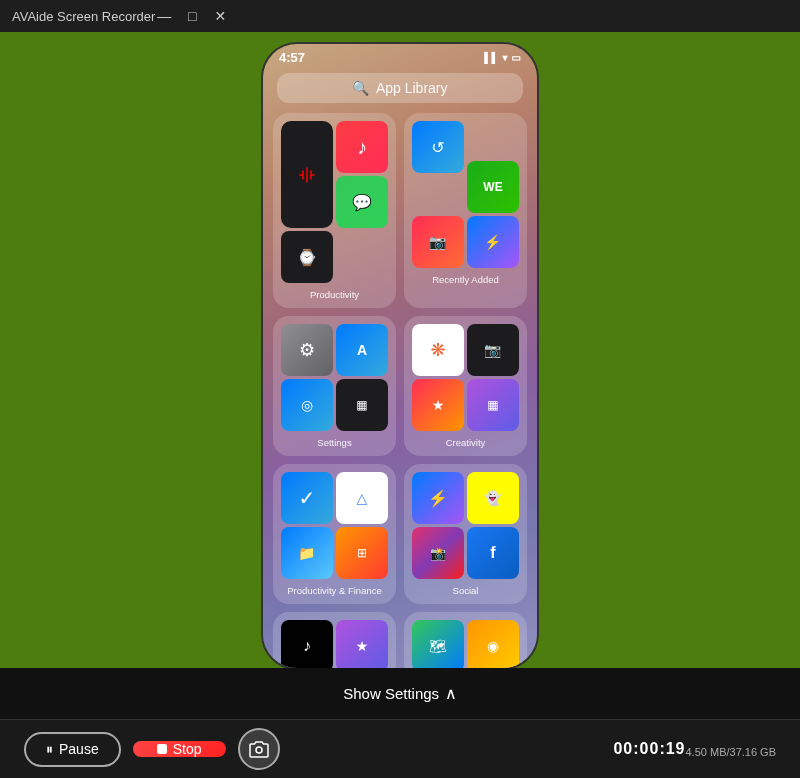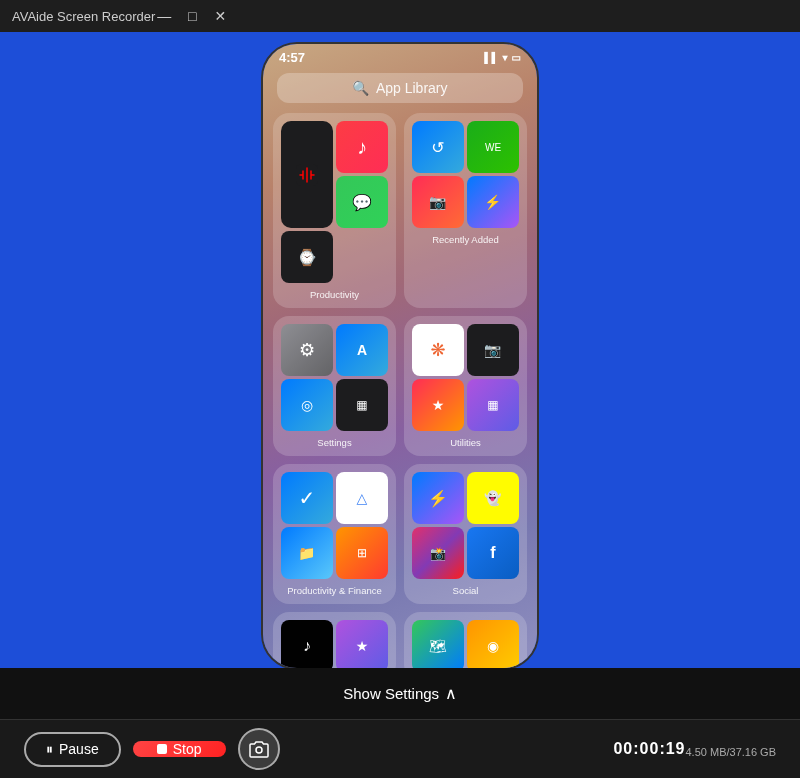--- a/index.html
+++ b/index.html
@@ -39,21 +39,21 @@
       align-items: center;
       justify-content: center;
     }
 
     
     .main-area {
       display: flex;
       flex-direction: column;
       align-items: center;
       justify-content: flex-start;
-      background: #1d4ed8;
+      background: #4d7c0f;
       height: calc(778px - 32px);
       position: relative;
     }
 
     
     .phone-frame {
       width: 278px;
       height: 628px;
       border-radius: 36px;
       overflow: hidden;
@@ -336,21 +336,21 @@
               <div class="mini-app app-music" style="color:#fff;font-size:20px;">♪</div>
               <div class="mini-app app-messages" style="color:#fff;font-size:16px;">💬</div>
               <div class="mini-app app-watch" style="color:#fff;font-size:16px;">⌚</div>
             </div>
             <span class="folder-label">Productivity</span>
           </div>
 
           <div class="folder-cell">
             <div class="mini-grid">
               <div class="mini-app app-transfer" style="color:#fff;font-size:16px;">↺</div>
-              <div class="mini-app app-we" style="color:#fff;font-size:10px;font-weight:normal;">WE</div>
+              <div class="mini-app app-we" style="color:#fff;font-size:12px;font-weight:bold;margin-top:40px;">WE</div>
               <div class="mini-app app-inshot" style="color:#fff;font-size:14px;">📷</div>
               <div class="mini-app" style="background:linear-gradient(135deg,#007aff,#a855f7);color:#fff;font-size:14px;border-radius:8px;">⚡</div>
             </div>
             <span class="folder-label">Recently Added</span>
           </div>
         </div>
 
         <div class="folder-row">
 
           <div class="folder-cell">
@@ -363,21 +363,21 @@
             <span class="folder-label">Settings</span>
           </div>
 
           <div class="folder-cell">
             <div class="mini-grid">
               <div class="mini-app" style="background:#fff;color:#e63;font-size:18px;border-radius:8px;">❋</div>
               <div class="mini-app app-camera" style="color:#fff;font-size:14px;">📷</div>
               <div class="mini-app" style="background:linear-gradient(135deg,#ff2d55,#ff9500);color:#fff;font-size:14px;border-radius:8px;">★</div>
               <div class="mini-app" style="background:linear-gradient(135deg,#af52de,#5e5ce6);color:#fff;font-size:12px;border-radius:8px;">▦</div>
             </div>
-            <span class="folder-label">Utilities</span>
+            <span class="folder-label">Creativity</span>
           </div>
         </div>
 
         <div class="folder-row">
 
           <div class="folder-cell">
             <div class="mini-grid">
               <div class="mini-app" style="background:linear-gradient(135deg,#007aff,#34aadc);color:#fff;font-size:20px;border-radius:8px;">✓</div>
               <div class="mini-app" style="background:#fff;color:#4285f4;font-size:14px;border-radius:8px;">△</div>
               <div class="mini-app app-files" style="color:#fff;font-size:14px;">📁</div>

